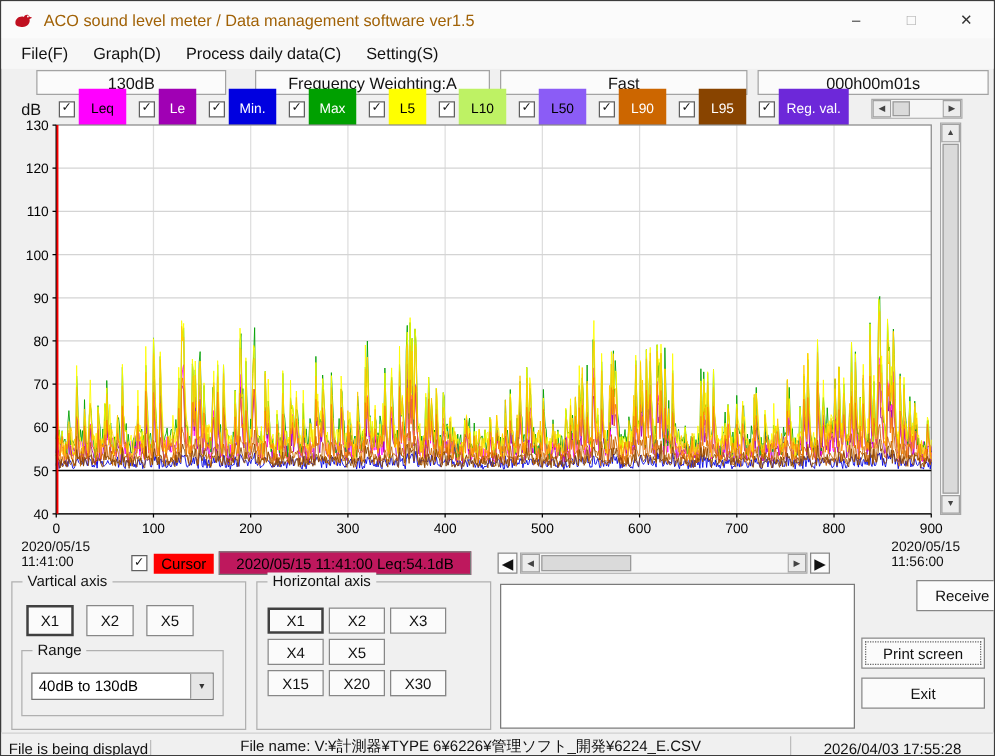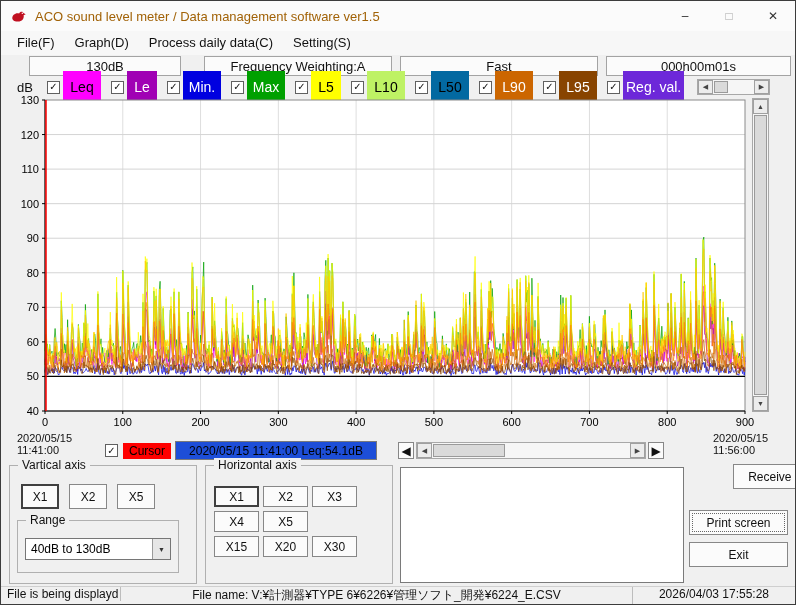--- a/index.html
+++ b/index.html
@@ -23,21 +23,21 @@
   #tabsrow{position:absolute;left:0;top:54px;right:0;height:22px;}
   .htab{position:absolute;top:1px;height:20px;background:#fbfbfb;border:1px solid #a3a3a3;
         display:flex;align-items:center;justify-content:center;font-size:13px;color:#111;}
 
   
   #db-unit{position:absolute;left:16px;top:79px;font-size:13px;color:#111;}
   #legend-items{position:absolute;left:46px;top:78px;height:16px;display:flex;gap:10px;align-items:center;}
   .legend-item{display:flex;align-items:center;gap:3px;}
   .chk{width:13px;height:13px;background:#fff;border:1px solid #606060;display:inline-flex;
        align-items:center;justify-content:center;font-size:10px;line-height:10px;color:#111;flex:none;}
-  .leg-label{height:32px;padding:0 3px;font-size:14px;display:flex;align-items:center;justify-content:center;white-space:nowrap;}
+  .leg-label{height:32px;padding:0 3px;font-size:11px;display:flex;align-items:center;justify-content:center;white-space:nowrap;}
 
   
   .sbtn{flex:none;width:15px;display:flex;align-items:center;justify-content:center;font-size:7px;
         color:#444;background:#ececec;border:1px solid #a0a0a0;}
   .sb-track{flex:1;position:relative;background:#f6f6f6;}
   .sb-thumb{position:absolute;background:#dadada;border:1px solid #9a9a9a;}
   #legend-scrollbar{position:absolute;left:696px;top:78px;width:73px;height:16px;display:flex;border:1px solid #a8a8a8;background:#f0f0f0;}
   #chart-vscroll{position:absolute;left:751px;top:97px;width:17px;height:314px;display:flex;flex-direction:column;border:1px solid #a8a8a8;background:#f0f0f0;}
   #chart-vscroll .sbtn{width:100%;height:15px;}
   #hscroll{position:absolute;left:415px;top:441px;width:230px;height:17px;display:flex;border:1px solid #a8a8a8;background:#f0f0f0;}
@@ -45,21 +45,21 @@
   
   #chart-svg{position:absolute;left:0;top:0;width:796px;height:470px;pointer-events:none;}
   #chart-svg text{font-family:"Liberation Sans",sans-serif;}
   #date-start{position:absolute;left:16px;top:431px;font-size:11px;line-height:12px;color:#111;}
   #date-end{position:absolute;left:712px;top:431px;font-size:11px;line-height:12px;color:#111;}
 
   
   #cursor-chk{position:absolute;left:104px;top:443px;}
   #cursor-label{position:absolute;left:122px;top:442px;width:48px;height:16px;background:#ff0000;color:#000;
                 font-size:12px;display:flex;align-items:center;justify-content:center;}
-  #cursor-readout{position:absolute;left:174px;top:440px;width:202px;height:19px;background:#1d4ed8;
+  #cursor-readout{position:absolute;left:174px;top:440px;width:202px;height:19px;background:#be185d;
                   border:1px solid #7a7a7a;font-size:12px;display:flex;align-items:center;justify-content:center;white-space:nowrap;}
   .fast{position:absolute;width:16px;height:17px;font-size:8px;color:#1133bb;}
   #fast-left{left:397px;top:441px;}
   #fast-right{left:647px;top:441px;}
 
   
   .btn{background:#fbfbfb;border:1px solid #878787;font-size:12px;color:#111;
        display:flex;align-items:center;justify-content:center;cursor:default;}
   .btn.default{border:2px solid #404040;}
   .groupbox{position:absolute;border:1px solid #b0b0b0;}
@@ -74,21 +74,21 @@
              display:flex;align-items:center;justify-content:center;font-size:7px;color:#333;}
   #listbox{position:absolute;left:399px;top:466px;width:284px;height:116px;background:#fff;border:1px solid #7a7a7a;}
   .action{position:absolute;left:688px;width:99px;height:25px;}
   #btn-receive{top:463px;margin-left:44px;}
   #btn-print{top:509px;}
   #btn-exit{top:541px;}
   .focused{outline:1.5px dotted #666;outline-offset:-4px;}
 
   
   #statusbar{position:absolute;left:0;top:585px;right:0;height:20px;background:#f0f0f0;border-top:1px solid #cfcfcf;
-             display:flex;align-items:flex-start;font-size:12px;color:#111;}
+             display:flex;align-items:flex-end;font-size:12px;color:#111;}
   #sb-left{width:120px;padding-left:6px;border-right:1px solid #bdbdbd;display:flex;align-items:center;white-space:nowrap;}
   #sb-center{flex:1;border-right:1px solid #bdbdbd;display:flex;align-items:center;justify-content:center;white-space:nowrap;overflow:hidden;}
   #sb-right{width:162px;display:flex;align-items:center;justify-content:center;white-space:nowrap;}
 </style>
 </head>
 <body>
 
 <div id="win">
 
   <div id="titlebar">
@@ -140,21 +140,21 @@
       <span class="legend-item">
         <span class="chk">✓</span>
         <span class="leg-label" style="background: rgb(255, 255, 0); color: rgb(0, 0, 0); min-width: 30px;">L5</span>
       </span>
       <span class="legend-item">
         <span class="chk">✓</span>
         <span class="leg-label" style="background: #bef264; color: rgb(0, 0, 0); min-width: 38px; text-align: right;">L10</span>
       </span>
       <span class="legend-item">
         <span class="chk">✓</span>
-        <span class="leg-label" style="background: #0369a1; color: rgb(0, 0, 0); min-width: 38px;">L50</span>
+        <span class="leg-label" style="background: #8b5cf6; color: rgb(0, 0, 0); min-width: 38px;">L50</span>
       </span>
       <span class="legend-item">
         <span class="chk">✓</span>
         <span class="leg-label" style="background: rgb(204, 102, 0); color: rgb(255, 255, 255); min-width: 38px;">L90</span>
       </span>
       <span class="legend-item">
         <span class="chk">✓</span>
         <span class="leg-label" style="background: rgb(136, 68, 0); color: rgb(255, 255, 255); min-width: 38px;">L95</span>
       </span>
       <span class="legend-item">

